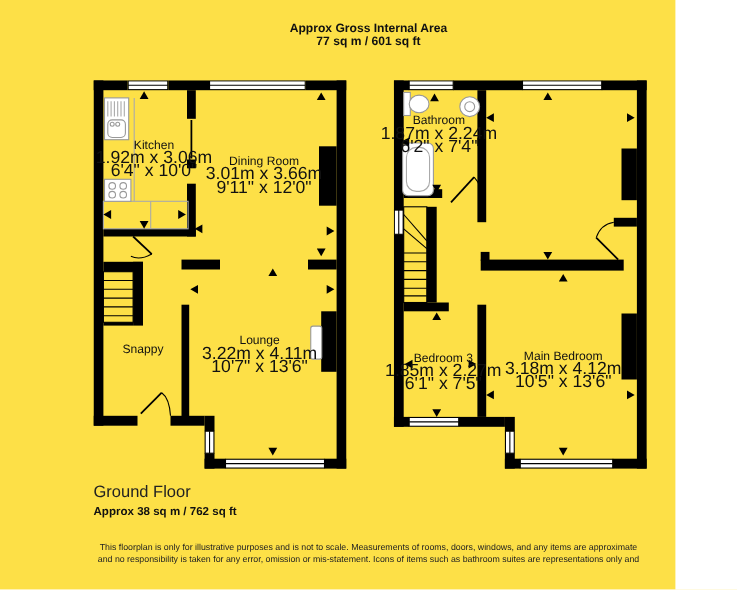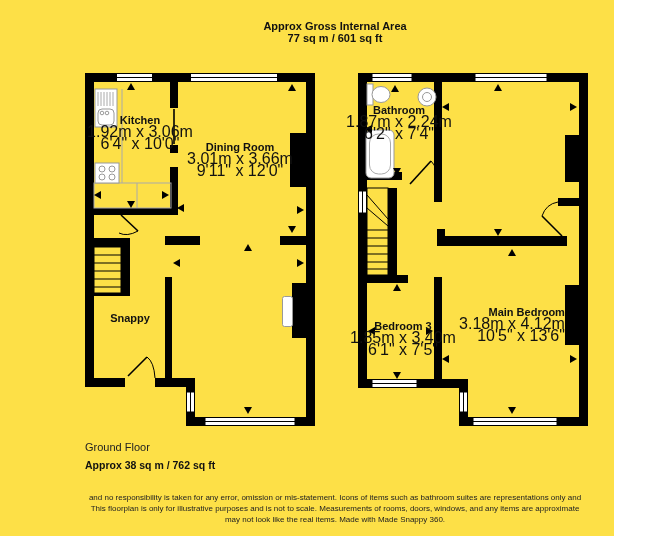--- a/index.html
+++ b/index.html
@@ -5,26 +5,26 @@
   html,body{margin:0;padding:0;background:#fff;}
   .page{position:relative;width:614px;height:536px;background:#fde047;overflow:hidden;
         font-family:"Liberation Sans",sans-serif;color:#111;}
   .title-block{position:absolute;top:20px;left:0;width:670px;text-align:center;}
   .title-line{font-size:11px;font-weight:bold;line-height:12px;}
   .plan{position:absolute;width:230px;height:357px;}
   .plan-ground{left:85px;top:73px;}
   .plan-first{left:358px;top:73px;}
   .plan svg{position:absolute;left:0;top:0;}
   .room-label{position:absolute;transform:translateX(-50%);text-align:center;white-space:nowrap;}
-  .room-name{font-size:11px;font-weight:bold;line-height:12px;}
+  .room-name{font-size:11px;font-weight:normal;line-height:12px;}
   .room-dim{font-size:16px;line-height:12px;}
   .floor-caption{position:absolute;width:260px;}
   .caption-ground{left:85px;top:439px;}
   .caption-first{left:358px;top:439px;}
-  .floor-name{font-size:11px;color:#222;line-height:17px;}
+  .floor-name{font-size:15px;color:#222;line-height:17px;}
   .floor-area{font-size:10.5px;font-weight:bold;margin-top:3px;}
   .disclaimer{position:absolute;left:0;top:492px;width:670px;text-align:center;
               font-size:8px;line-height:11px;color:#222;}
   .wall{fill:#000;}
   .win{fill:#fff;stroke:#000;stroke-width:1;}
   .winline{stroke:#000;stroke-width:1;}
   .fx{fill:#fff;stroke:#999;stroke-width:1;}
   .fx2{fill:none;stroke:#aaa;stroke-width:1;}
   .doorline{stroke:#000;stroke-width:1.6;fill:none;}
   .arc{stroke:#000;stroke-width:1;fill:none;}
@@ -130,32 +130,37 @@
         <polygon class="arrow" points="203,18 211,18 207,11"></polygon>
         <polygon class="arrow" points="203,153 211,153 207,160"></polygon>
         <polygon class="arrow" points="99,131 99,139 92,135"></polygon>
         <polygon class="arrow" points="212,133 212,141 219,137"></polygon>
         <polygon class="arrow" points="159,178 167,178 163,171"></polygon>
         <polygon class="arrow" points="159,334 167,334 163,341"></polygon>
         <polygon class="arrow" points="95,186 95,194 88,190"></polygon>
         <polygon class="arrow" points="212,186 212,194 219,190"></polygon>
       </g>
     </svg>
-    <div class="room-label" style="left:45px;top:41px;padding-left:20px;">
+    <div class="room-label" style="left:45px;top:53px;padding-left:20px;">
       <div class="room-name">Kitchen</div>
       <div class="room-dim">1.92m x 3.06m</div>
       <div class="room-dim">6'4" x 10'0"</div>
     </div>
     <div class="room-label" style="left:155px;top:68px;">
       <div class="room-name">Dining Room</div>
       <div class="room-dim">3.01m x 3.66m</div>
       <div class="room-dim">9'11" x 12'0"</div>
     </div>
     <div class="room-label" style="left:45px;top:239px;">
       <div class="room-name">Snappy</div>
+    </div>
+    <div class="room-label" style="left:151px;top:231px;">
+      <div class="room-name">Lounge</div>
+      <div class="room-dim">3.22m x 4.11m</div>
+      <div class="room-dim">10'7" x 13'6"</div>
     </div>
   </div>
 
   <div class="plan plan-first">
     <svg width="230" height="357" viewBox="0 0 230 357">
       <g>
         <rect class="wall" x="0" y="0" width="14" height="9"></rect>
         <rect class="wall" x="54" y="0" width="63" height="9"></rect>
         <rect class="wall" x="189" y="0" width="41" height="9"></rect>
         <rect class="wall" x="0" y="0" width="9" height="118"></rect>
@@ -244,34 +249,33 @@
         <polygon class="arrow" points="68,254 68,262 75,258"></polygon>
       </g>
     </svg>
     <div class="room-label" style="left:41px;top:31px;">
       <div class="room-name">Bathroom</div>
       <div class="room-dim">1.87m x 2.24m</div>
       <div class="room-dim">6'2" x 7'4"</div>
     </div>
     <div class="room-label" style="left:45px;top:247px;">
       <div class="room-name">Bedroom 3</div>
-      <div class="room-dim">1.85m x 3.40m</div>
+      <div class="room-dim">1.85m x 2.27m</div>
       <div class="room-dim">6'1" x 7'5"</div>
     </div>
-    <div class="room-label" style="left:154px;top:233px;text-align:right;">
+    <div class="room-label" style="left:154px;top:245px;">
       <div class="room-name">Main Bedroom</div>
       <div class="room-dim">3.18m x 4.12m</div>
       <div class="room-dim">10'5" x 13'6"</div>
     </div>
   </div>
 
   <div class="floor-caption caption-ground">
     <div class="floor-name">Ground Floor</div>
     <div class="floor-area">Approx 38 sq m / 762 sq ft</div>
   </div>
 
   <div class="disclaimer">
+    <div>This floorplan is only for illustrative purposes and is not to scale. Measurements of rooms, doors, windows, and any items are approximate</div>
     <div>and no responsibility is taken for any error, omission or mis-statement. Icons of items such as bathroom suites are representations only and</div>
-    <div>This floorplan is only for illustrative purposes and is not to scale. Measurements of rooms, doors, windows, and any items are approximate</div>
-    <div>may not look like the real items. Made with Made Snappy 360.</div>
   </div>
 
 </div>
 
 </body></html>

